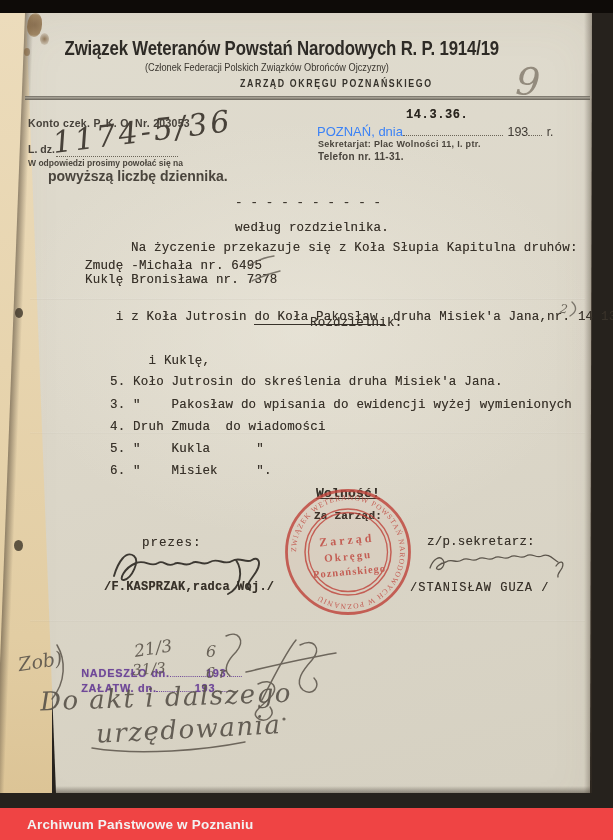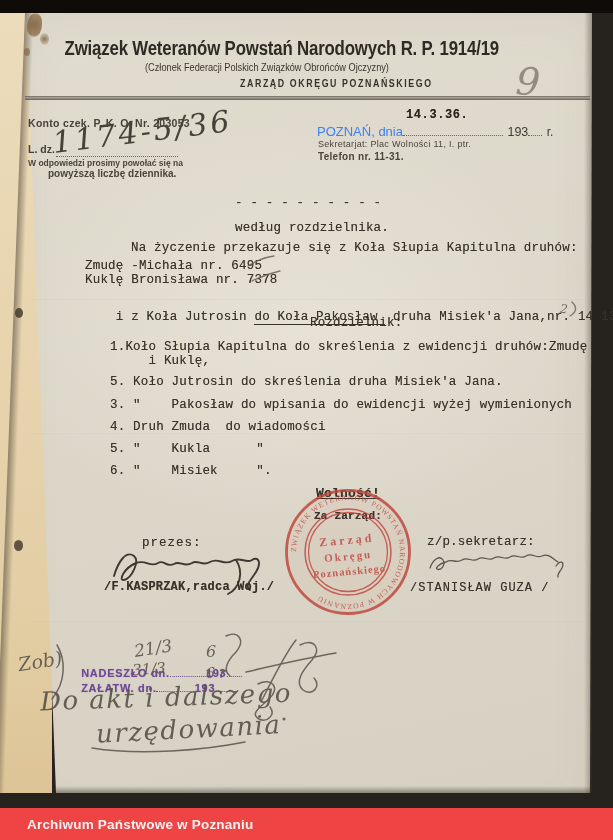--- a/index.html
+++ b/index.html
@@ -50,44 +50,43 @@
   <div class="abs" style="left:220px;top:77px;width:200px;text-align:center;font-weight:bold;font-size:11px;color:#35322b;letter-spacing:2px;transform:scaleX(.8);transform-origin:center;white-space:nowrap;">ZARZĄD OKRĘGU POZNAŃSKIEGO</div>
   <div class="abs" style="left:25px;top:96px;width:565px;height:4px;background:linear-gradient(180deg,#56524a,#9b968a 35%,#807b70 65%,#4e4a42);opacity:.85;"></div>
 
   <div class="abs hand pencil" style="left:516px;top:60px;font-size:38px;color:#8d8577;transform:rotate(4deg);">9</div>
 
   <div class="abs sans" style="left:28px;top:117px;font-size:10.5px;font-weight:bold;color:#46413a;letter-spacing:.3px;">Konto czek. P. K. O. Nr. 203053</div>
   <div class="abs sans" style="left:28px;top:143px;font-size:10.5px;font-weight:bold;color:#46413a;">L. dz.</div>
   <div class="abs leader" style="left:56px;top:145px;width:122px;"></div>
   <div class="abs hand" style="left:52px;top:114px;font-size:30px;letter-spacing:3px;color:#474139;transform:rotate(-7deg);">1174-5/36</div>
   <div class="abs sans" style="left:28px;top:158px;font-size:8.5px;font-weight:bold;color:#4a453d;">W odpowiedzi prosimy powołać się na</div>
-  <div class="abs sans" style="left:48px;top:168px;font-size:10px;font-weight:bold;color:#4a453d;">powyższą liczbę dziennika.</div>
+  <div class="abs sans" style="left:48px;top:168px;font-size:14px;font-weight:bold;color:#4a453d;">powyższą liczbę dziennika.</div>
 
   <div class="abs typed" style="left:406px;top:108px;font-size:12px;font-weight:bold;letter-spacing:.6px;color:#29251f;">14.3.36.</div>
   <div class="abs" style="left:317px;top:122px;width:250px;">
     <span class="sans" style="font-size:13px;color:#3b82f6;">POZNAŃ, dnia</span><span class="leader" style="width:100px;"></span>
     <span class="sans" style="font-size:12.5px;color:#3f3a33;">193</span><span class="leader" style="width:14px;"></span>
     <span class="sans" style="font-size:12px;color:#3f3a33;">r.</span>
   </div>
-  <div class="abs sans" style="left:318px;top:139px;font-size:9px;font-weight:normal;color:#4a453d;letter-spacing:.3px;">Sekretarjat: Plac Wolności 11, I. ptr.</div>
+  <div class="abs sans" style="left:318px;top:139px;font-size:9px;font-weight:bold;color:#4a453d;letter-spacing:.3px;">Sekretarjat: Plac Wolności 11, I. ptr.</div>
   <div class="abs sans" style="left:318px;top:151px;font-size:10px;font-weight:bold;color:#4a453d;letter-spacing:.3px;">Telefon nr. 11-31.</div>
 
   <div class="abs typed" style="left:235px;top:182px;margin-top:39px;">według rozdzielnika.</div>
   <div class="abs typed" style="left:235px;top:196px;">- - - - - - - - - -</div>
 
   <div class="abs typed" style="left:131px;top:241px;">Na życzenie przekazuje się z Koła Słupia Kapitulna druhów:</div>
   <div class="abs typed" style="left:85px;top:259px;">Zmudę -Michała nr. 6495</div>
   <div class="abs typed" style="left:85px;top:273px;">Kuklę Bronisława nr. 7378</div>
 
   <div class="abs typed" style="left:85px;top:296px;">
     <span>i z Koła Jutrosin </span><span style="border-bottom:1.3px solid #38322a;">do Koła Pakosław </span><span> druha Misiek'a Jana,nr. 14 137.</span>
   </div>
 
   <div class="abs typed" style="left:310px;top:316px;text-align:right;">Rozdzielnik:</div>
-  <div class="abs typed" style="left:110px;top:340px;">1.Koło Słupia Kapitulna do skreślenia z ewidencji druhów:Zmudę</div>
   <div class="abs typed" style="left:110px;top:354px;">     i Kuklę,</div>
   <div class="abs typed" style="left:110px;top:375px;">5. Koło Jutrosin do skreślenia druha Misiek'a Jana.</div>
   <div class="abs typed" style="left:110px;top:398px;">3. "    Pakosław do wpisania do ewidencji wyżej wymienionych</div>
   <div class="abs typed" style="left:110px;top:420px;">4. Druh Zmuda  do wiadomości</div>
   <div class="abs typed" style="left:110px;top:442px;">5. "    Kukla      "</div>
   <div class="abs typed" style="left:110px;top:464px;">6. "    Misiek     ".</div>
 
   <div class="abs typed" style="left:316px;top:486px;font-weight:bold;font-size:13px;text-decoration:underline;">Wolność!</div>
   <div class="abs typed" style="left:314px;top:510px;font-weight:bold;font-size:11px;">Za Zarząd:</div>
 

